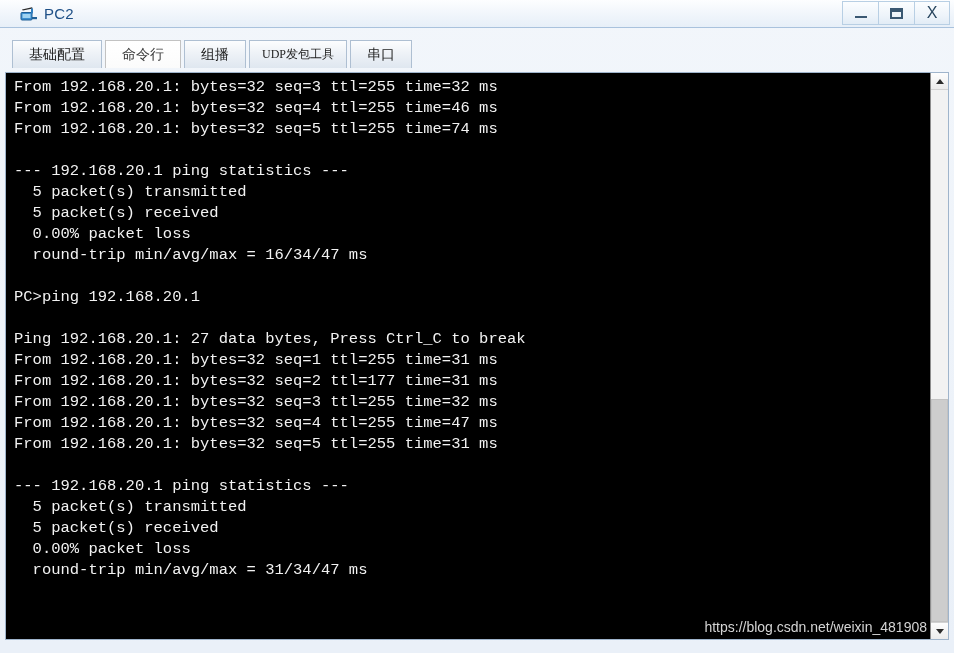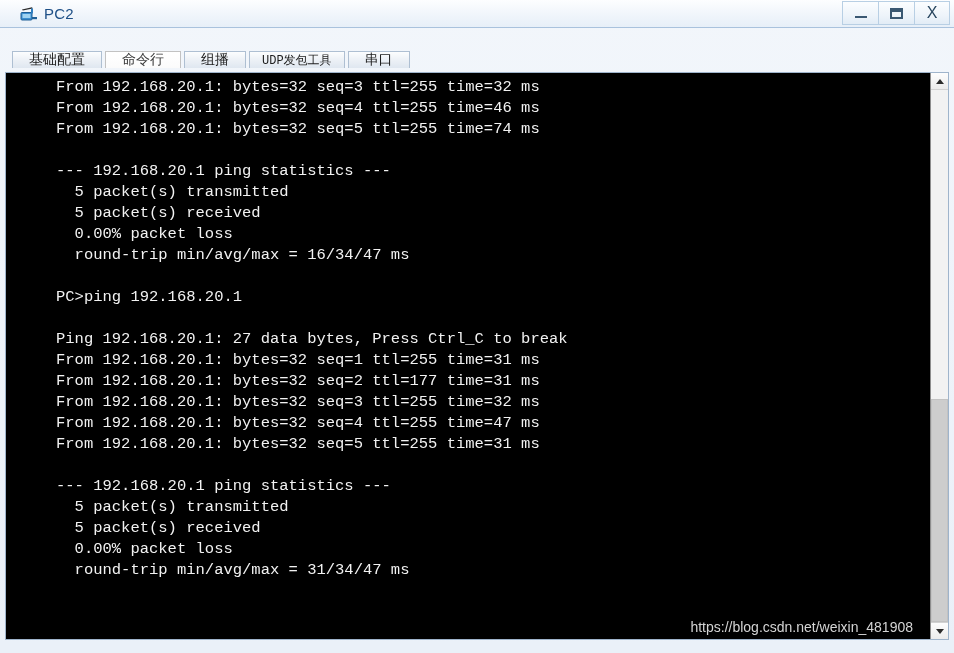--- a/index.html
+++ b/index.html
@@ -100,34 +100,34 @@
   .tabstrip {
     position: relative;
     height: 40px;
     padding: 7px 0 0 12px;
     display: flex;
     align-items: flex-end;
     gap: 3px;
     box-sizing: border-box;
   }
   .tab {
-    height: 17px;
+    height: 28px;
     min-width: 58px;
     padding: 0 16px;
     display: flex;
     align-items: center;
     justify-content: center;
     font-size: 14px;
     color: #1c1c1c;
     background: linear-gradient(to bottom, #fcfdfe 0%, #eef2f7 45%, #dfe7f0 100%);
     border: 1px solid #aebfd2;
     border-bottom: none;
     box-sizing: border-box;
     white-space: nowrap;
-    font-family: Liberation Mono, monospace;
+    font-family: Liberation Serif, serif;
   }
   .tab.small { font-size: 12px; padding: 0 12px; }
   .tab.selected {
     background: linear-gradient(to bottom, #ffffff 0%, #fdfdfd 60%, #fbfbfb 100%);
     border-color: #c2c2c2;
     color: #3a3a3a;
   }
 
   
   .terminal-wrap {
@@ -141,21 +141,20 @@
     background: #000000;
     display: flex;
   }
   .terminal {
     position: relative;
     flex: 1 1 auto;
     background: #000000;
     overflow: hidden;
     padding: 4px 0 10px 8px;
     box-sizing: border-box;
-    margin-left: 42px;
   }
   .term-line {
     font-family: "Liberation Mono", "DejaVu Sans Mono", monospace;
     font-size: 15.5px;
     line-height: 21px;
     color: #f2f2f2;
     white-space: pre;
     letter-spacing: 0px;
     height: 21px;
   }
@@ -163,21 +162,21 @@
     display: inline-block;
     width: 1px;
     height: 15px;
     background: #dcdcdc;
     vertical-align: -2px;
     margin-left: 1px;
   }
 
   .watermark {
     position: absolute;
-    right: 17px;
+    right: 3px;
     bottom: 4px;
     font-size: 14px;
     color: #d4d4d4;
     font-family: "Liberation Sans", sans-serif;
     white-space: nowrap;
     pointer-events: none;
   }
 
   
   .scrollbar {

